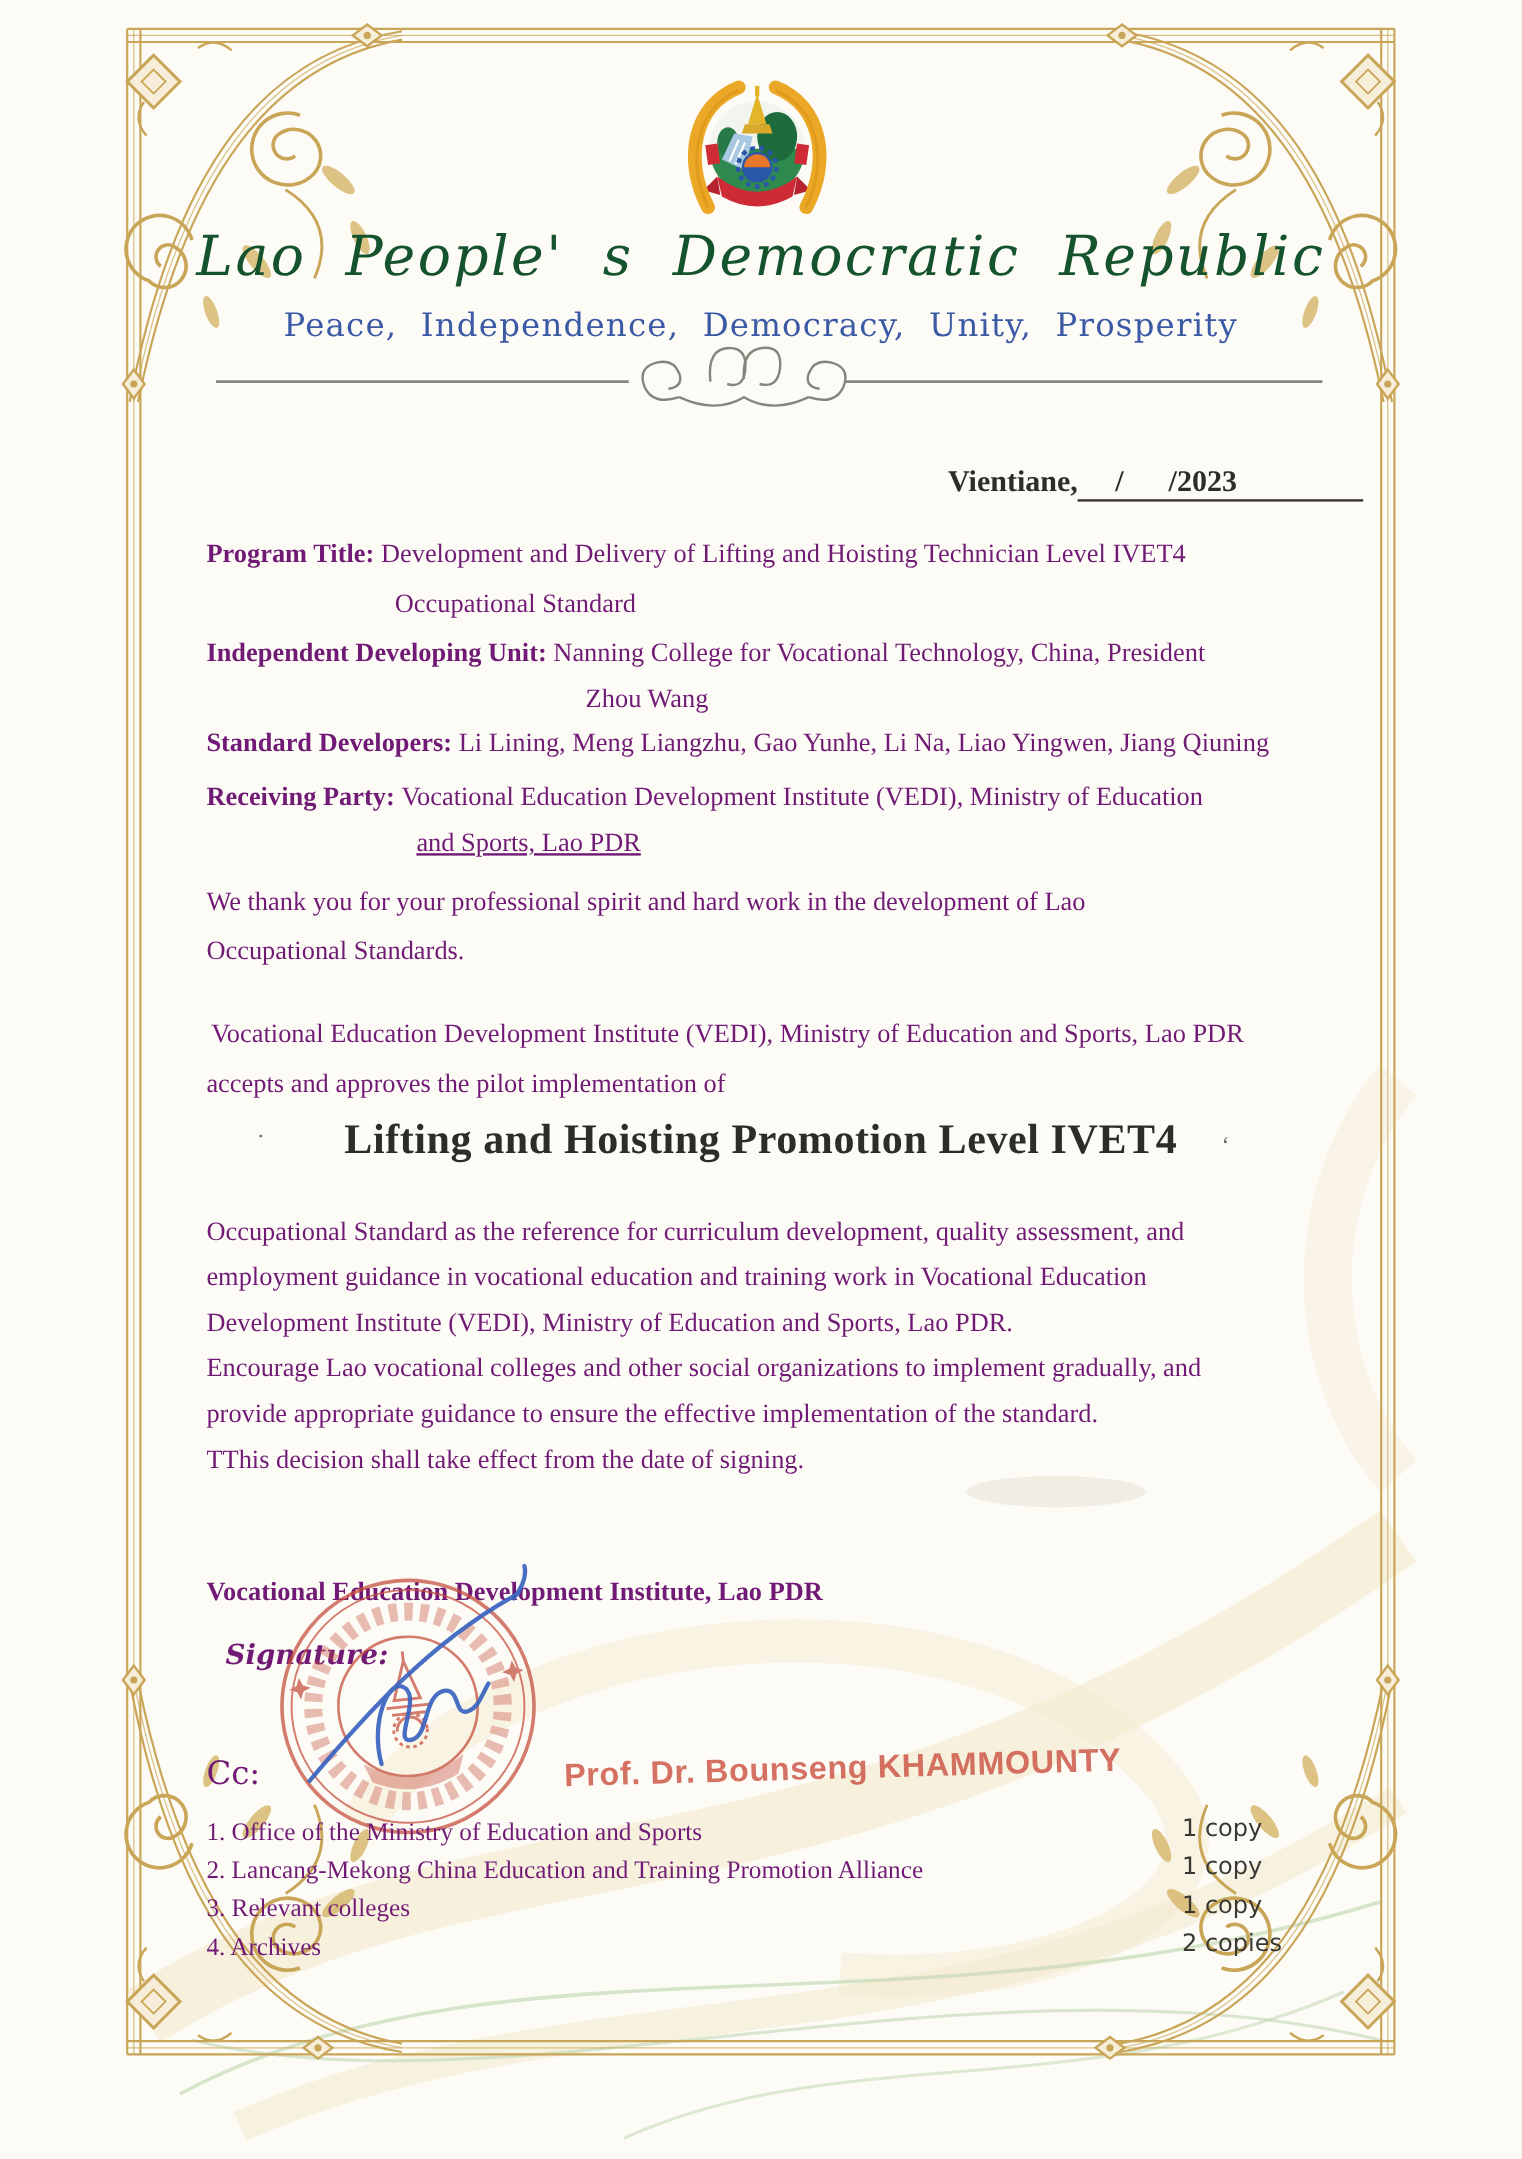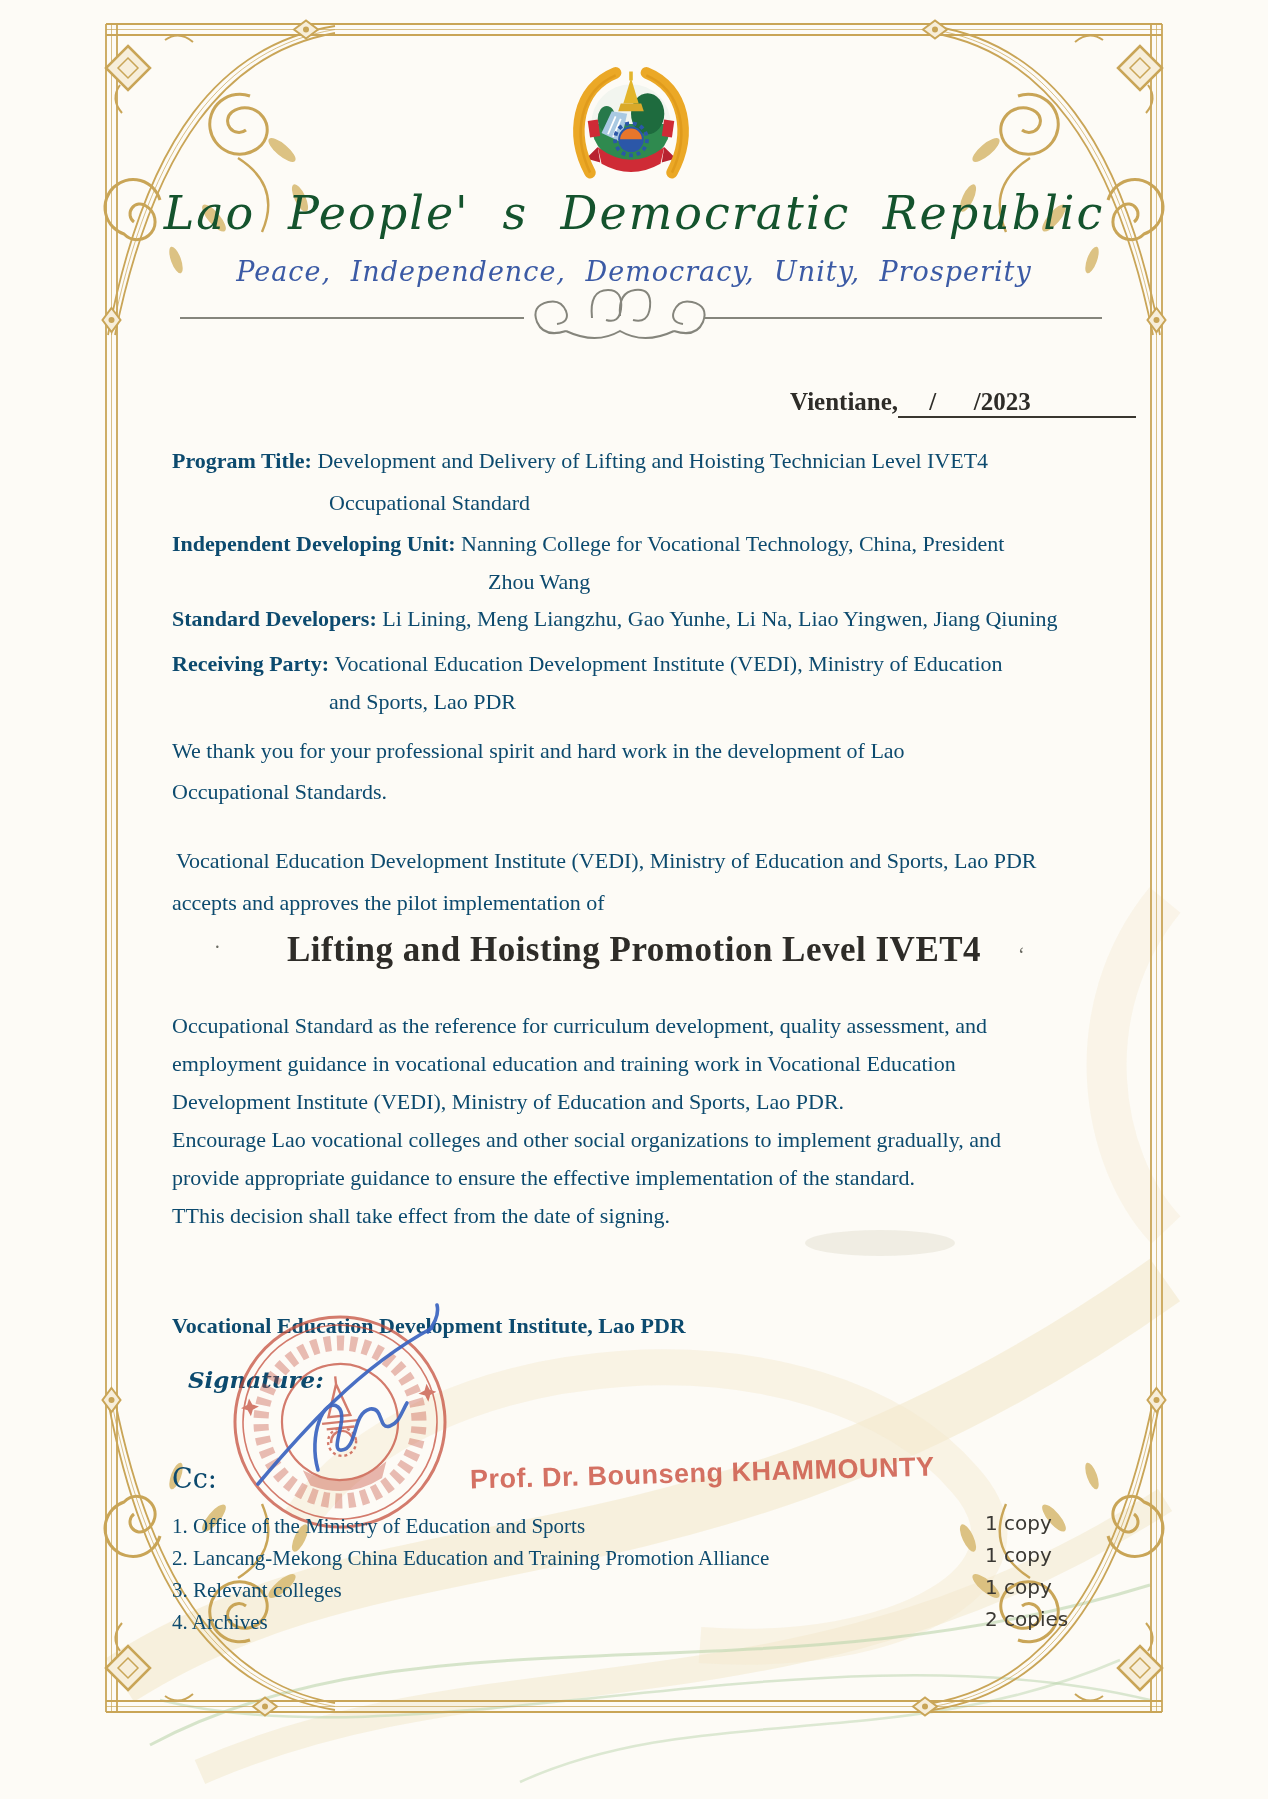--- a/index.html
+++ b/index.html
@@ -1,26 +1,26 @@
 <!DOCTYPE html>
 <html><head>
 <meta charset="utf-8">
 <style>
   html,body{margin:0;padding:0;}
   body{background:#e8e6e1;}
   .page{position:relative;width:1268px;height:1799px;margin:0 auto;background:#fdfbf6;overflow:hidden;
         font-family:"Liberation Serif",serif;color:#2e2c28;}
   .layer{position:absolute;left:0;top:0;pointer-events:none;}
-  .line{position:absolute;white-space:pre;font-size:22px;line-height:1.25;color:#0c4a6e;}
+  .line{position:absolute;white-space:pre;font-size:22px;line-height:1.25;color:#701a75;}
   .b{font-weight:bold;}
   .title{position:absolute;left:0;right:0;top:186px;text-align:center;
          font-family:"DejaVu Serif",serif;font-style:italic;font-weight:500;
          font-size:46px;color:#14532d;letter-spacing:2px;word-spacing:16px;}
   .motto{position:absolute;left:0;right:0;top:256px;text-align:center;
-         font-family:"DejaVu Serif",serif;font-style:italic;
+         font-family:"DejaVu Serif",serif;
          font-size:27px;color:#3b5aa5;letter-spacing:1px;word-spacing:10px;}
   .dateline{position:absolute;left:790px;top:388px;font-size:25px;font-weight:bold;white-space:pre;}
   .dateslot{display:inline-block;min-width:238px;border-bottom:2.5px solid #39362f;white-space:pre;}
   .heading{position:absolute;left:0;right:0;top:930px;text-align:center;
            font-size:35px;font-weight:bold;letter-spacing:.5px;}
   .headmark{position:absolute;font-size:20px;color:#6b6b63;}
   .inst{font-size:22px;font-weight:bold;}
   .siglabel{font-family:"DejaVu Serif",serif;font-style:italic;font-weight:bold;font-size:23px;margin-left:16px;}
   .cclabel{font-size:27px;font-family:"DejaVu Serif",serif;}
   .ccitem{font-size:21px;}
@@ -140,21 +140,21 @@
   </svg>
 
   <div class="dateline"><span>Vientiane,</span><span class="dateslot">     /      /2023</span></div>
 
   <div class="line" style="left:172px;top:447px;"><span class="b">Program Title: </span><span>Development and Delivery of Lifting and Hoisting Technician Level IVET4</span></div>
   <div class="line" style="left:329px;top:489px;">Occupational Standard</div>
   <div class="line" style="left:172px;top:530px;"><span class="b">Independent Developing Unit: </span><span>Nanning College for Vocational Technology, China, President</span></div>
   <div class="line" style="left:488px;top:568px;">Zhou Wang</div>
   <div class="line" style="left:172px;top:605px;"><span class="b">Standard Developers: </span><span>Li Lining, Meng Liangzhu, Gao Yunhe, Li Na, Liao Yingwen, Jiang Qiuning</span></div>
   <div class="line" style="left:172px;top:650px;"><span class="b">Receiving Party: </span><span>Vocational Education Development Institute (VEDI), Ministry of Education</span></div>
-  <div class="line" style="left:329px;top:688px;">and Sports, Lao PDR</div>
+  <div class="line" style="left:347px;top:688px;text-decoration:underline;">and Sports, Lao PDR</div>
 
   <div class="line" style="left:172px;top:737px;">We thank you for your professional spirit and hard work in the development of Lao</div>
   <div class="line" style="left:172px;top:778px;">Occupational Standards.</div>
   <div class="line" style="left:176px;top:847px;">Vocational Education Development Institute (VEDI), Ministry of Education and Sports, Lao PDR</div>
   <div class="line" style="left:172px;top:889px;">accepts and approves the pilot implementation of</div>
 
   <div class="heading">Lifting and Hoisting Promotion Level IVET4</div>
   <div class="headmark" style="left:214px;top:936px;">·</div>
   <div class="headmark" style="left:1018px;top:944px;">‘</div>
 

